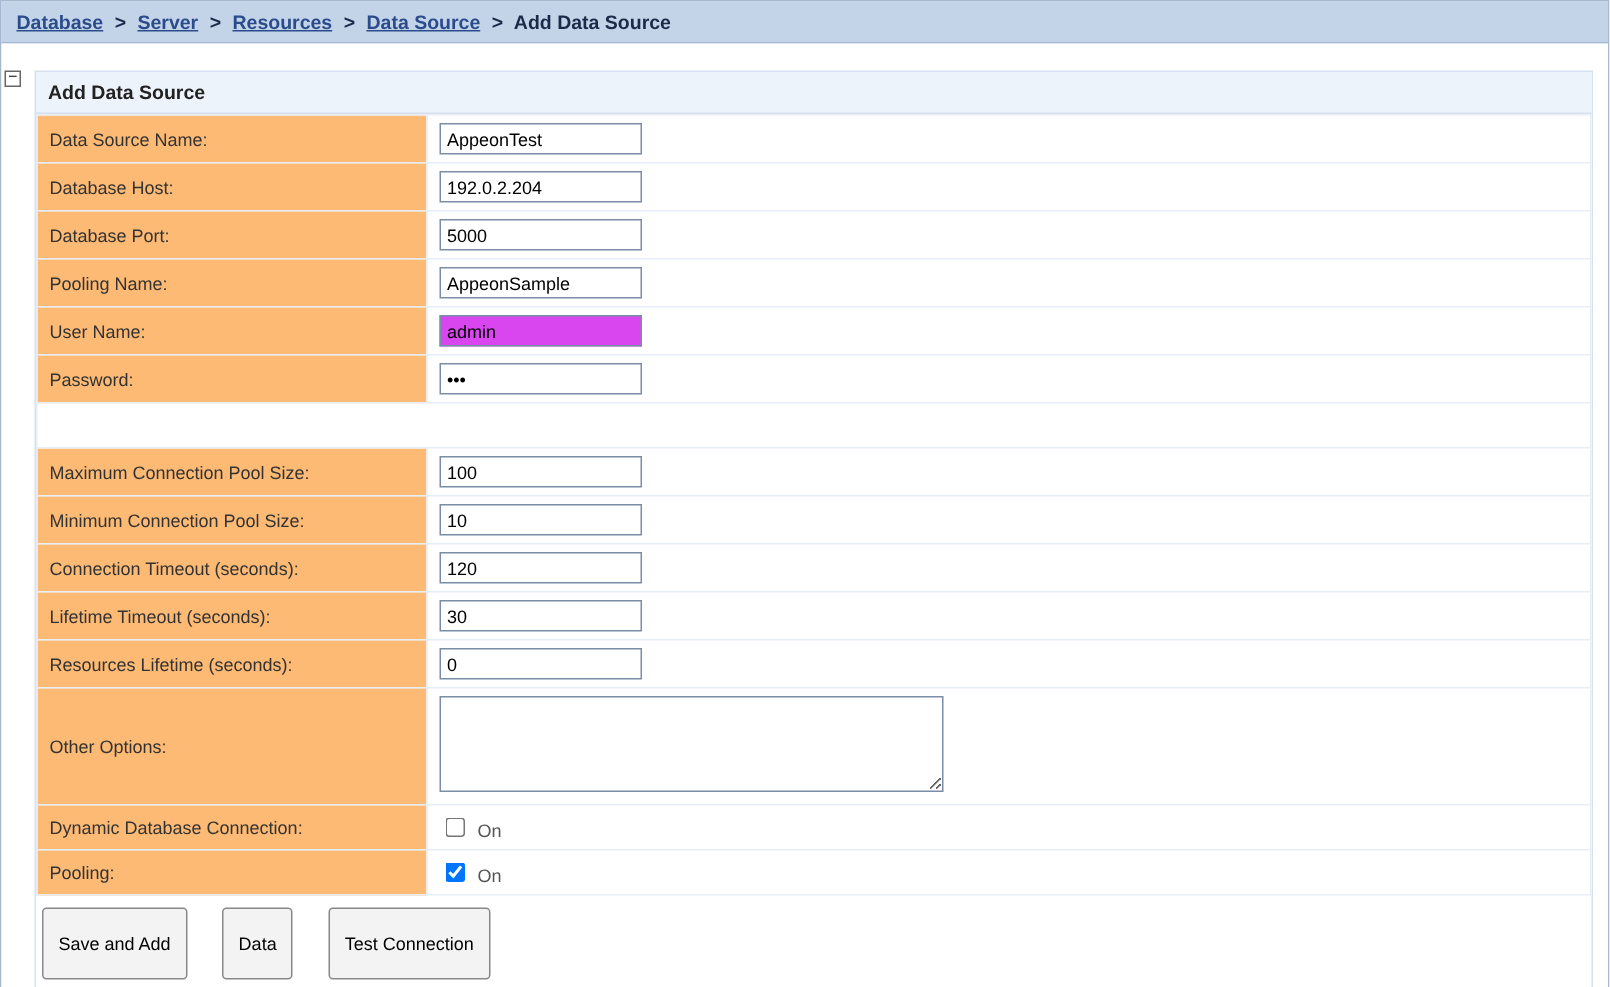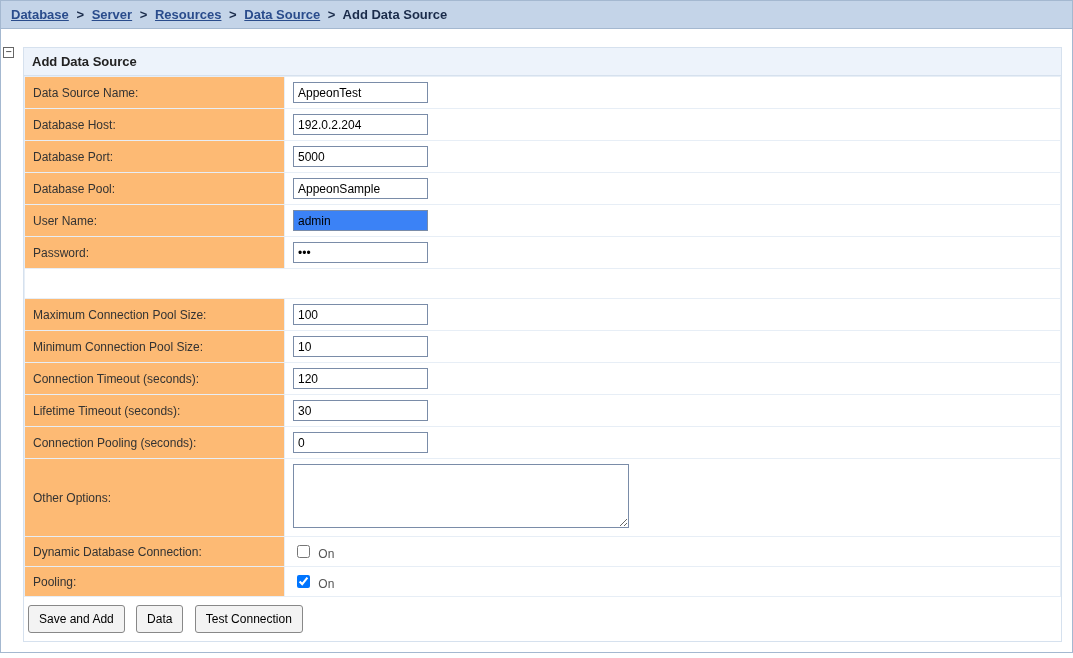--- a/index.html
+++ b/index.html
@@ -76,46 +76,46 @@
   }
   .gap-row td { border-left: none; border-right: none; background:#fff; height: 8px; padding:0; }
   input[type="text"], input[type="password"] {
     width: 135px;
     font-family: inherit;
     font-size: 12px;
     padding: 2px 4px;
     border: 1px solid #7a8ca8;
     height: 21px;
   }
-  input.hl { background: #3b82f6; }
+  input.hl { background: #d946ef; }
   select {
     width: 170px;
     font-family: inherit;
     font-size: 12px;
     border: 1px solid #7a8ca8;
     height: 22px;
   }
   textarea {
     width: 336px; height: 64px;
     font-family: inherit; font-size: 12px;
     border: 1px solid #7a8ca8;
     resize: both;
   }
   .checkbox-row label { margin-left: 2px; color:#555;}
   .button-row {
     padding: 8px 6px 8px 4px;
   }
   button.act {
     font-family: inherit;
     font-size: 12px;
-    padding: 6px 10px;
+    padding: 16px 10px;
     background: #f3f3f3;
     border: 1px solid #888;
     border-radius: 3px;
-    margin-right: 8px;
+    margin-right: 20px;
     cursor: pointer;
   }
   .tall td { height: 80px; vertical-align: middle; }
 </style>
 </head>
 <body>
 
 <div class="page">
   <div class="breadcrumb">
     <a href="#">Database</a>
@@ -143,21 +143,21 @@
         </tr>
         <tr>
           <td class="label">Database Host:</td>
           <td class="field"><input type="text" value="192.0.2.204" style=""></td>
         </tr>
         <tr>
           <td class="label">Database Port:</td>
           <td class="field"><input type="text" value="5000" style=""></td>
         </tr>
         <tr>
-          <td class="label">Database Pool:</td>
+          <td class="label">Pooling Name:</td>
           <td class="field"><input type="text" value="AppeonSample" style=""></td>
         </tr>
         <tr>
           <td class="label">User Name:</td>
           <td class="field"><input type="text" class="hl" value="admin" style=""></td>
         </tr>
         <tr>
           <td class="label">Password:</td>
           <td class="field"><input type="password" value="•••" style=""></td>
         </tr>
@@ -176,21 +176,21 @@
         </tr>
         <tr>
           <td class="label">Connection Timeout (seconds):</td>
           <td class="field"><input type="text" value="120" style=""></td>
         </tr>
         <tr>
           <td class="label">Lifetime Timeout (seconds):</td>
           <td class="field"><input type="text" value="30" style=""></td>
         </tr>
         <tr>
-          <td class="label">Connection Pooling (seconds):</td>
+          <td class="label">Resources Lifetime (seconds):</td>
           <td class="field"><input type="text" value="0" style=""></td>
         </tr>
         <tr class="tall">
           <td class="label">Other Options:</td>
           <td class="field"><textarea style=""></textarea></td>
         </tr>
         <tr>
           <td class="label">Dynamic Database Connection:</td>
           <td class="field checkbox-row">
             <input type="checkbox" id="cb-dyn" style="">

